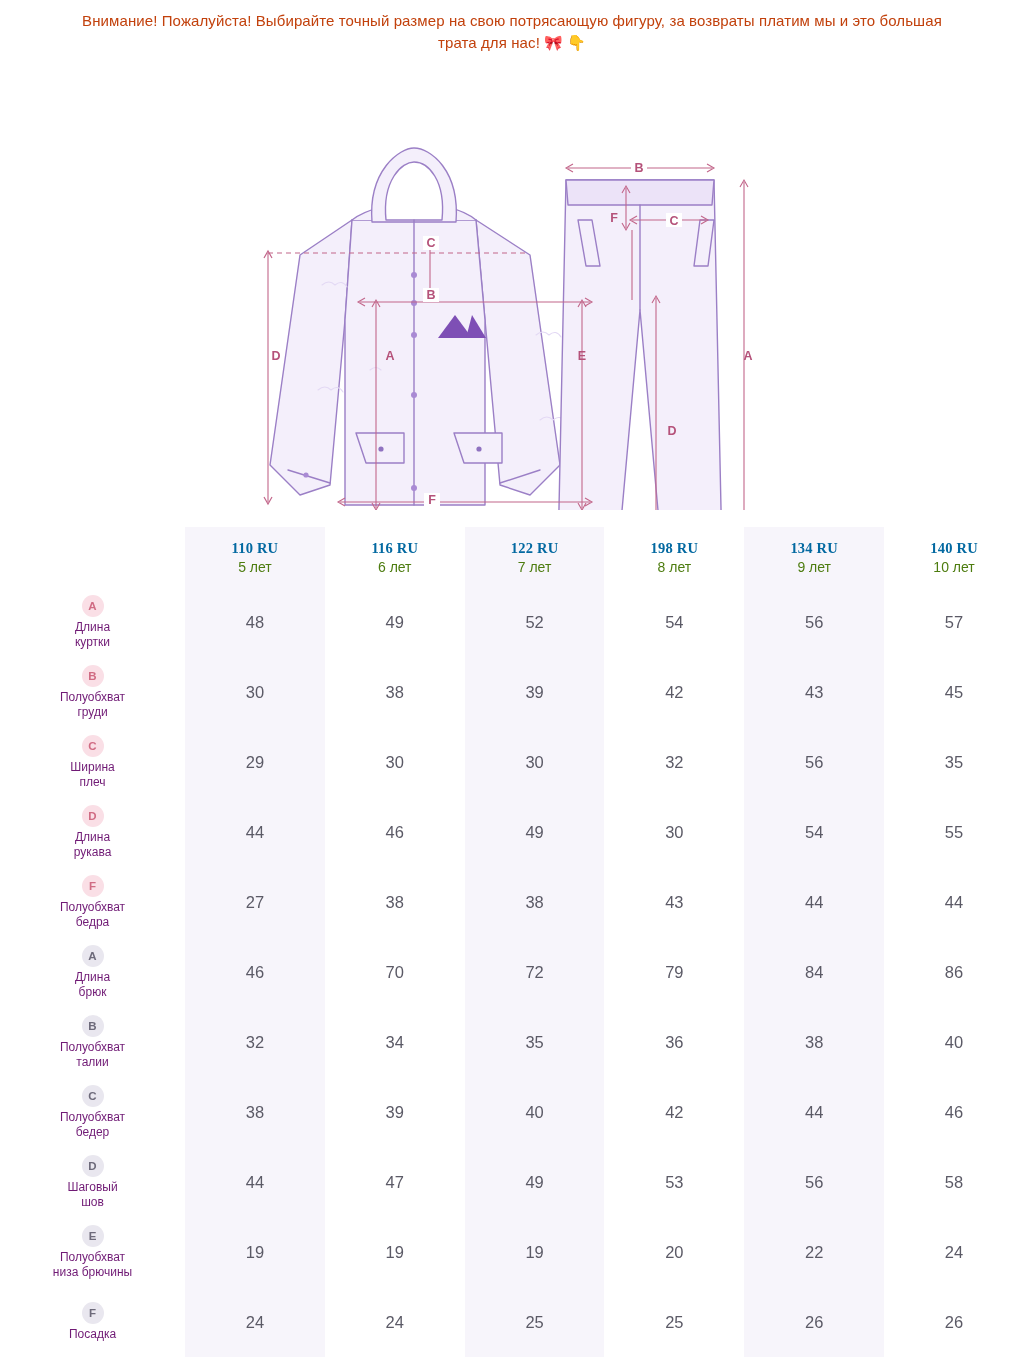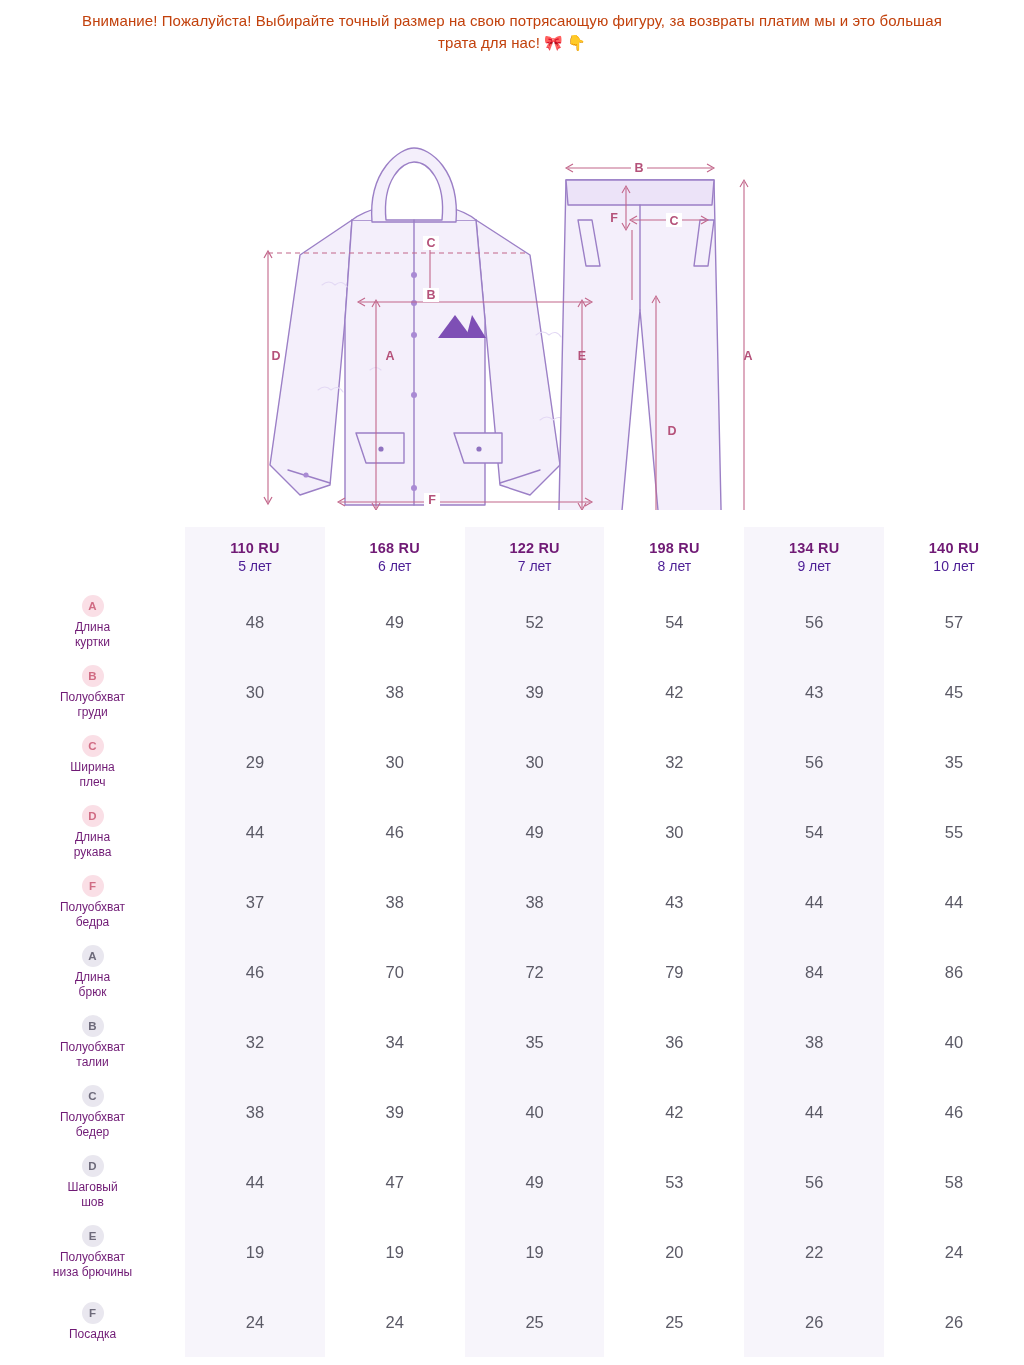--- a/index.html
+++ b/index.html
@@ -48,26 +48,27 @@
     margin: 0;
     text-align: center;
     vertical-align: middle;
   }
   .col-alt { background: #f7f5fb; }
 
   .hdr-cell { height: 60px; padding-top: 14px; }
   .hdr-size {
     font-size: 14.5px;
     font-weight: bold;
-    color: #701a75;
+    color: #0369a1;
     letter-spacing: 0.2px;
+    font-family: Liberation Serif, serif;
   }
   .hdr-age {
     font-size: 14px;
-    color: #4c1d95;
+    color: #4d7c0f;
     margin-top: 2px;
     font-weight: normal;
   }
 
   .row-cell { height: 70px; }
   .val {
     font-size: 16.5px;
     color: #5b5a66;
   }
 
@@ -245,21 +246,21 @@
         <col class="sz">
     </colgroup>
     <thead>
       <tr>
         <th></th>
         <th class="hdr-cell col-alt">
           <div class="hdr-size">110 RU</div>
           <div class="hdr-age">5 лет</div>
         </th>
         <th class="hdr-cell">
-          <div class="hdr-size">168 RU</div>
+          <div class="hdr-size">116 RU</div>
           <div class="hdr-age">6 лет</div>
         </th>
         <th class="hdr-cell col-alt">
           <div class="hdr-size">122 RU</div>
           <div class="hdr-age">7 лет</div>
         </th>
         <th class="hdr-cell">
           <div class="hdr-size">198 RU</div>
           <div class="hdr-age">8 лет</div>
         </th>
@@ -305,21 +306,21 @@
           <td class="lbl-cell"><div class="badge pink">D</div><div class="lbl-text">Длина<br>рукава</div></td>
           <td class="row-cell col-alt"><span class="val">44</span></td>
           <td class="row-cell"><span class="val">46</span></td>
           <td class="row-cell col-alt"><span class="val">49</span></td>
           <td class="row-cell"><span class="val">30</span></td>
           <td class="row-cell col-alt"><span class="val">54</span></td>
           <td class="row-cell"><span class="val">55</span></td>
         </tr>
         <tr>
           <td class="lbl-cell"><div class="badge pink">F</div><div class="lbl-text">Полуобхват<br>бедра</div></td>
-          <td class="row-cell col-alt"><span class="val">37</span></td>
+          <td class="row-cell col-alt"><span class="val">27</span></td>
           <td class="row-cell"><span class="val">38</span></td>
           <td class="row-cell col-alt"><span class="val">38</span></td>
           <td class="row-cell"><span class="val">43</span></td>
           <td class="row-cell col-alt"><span class="val">44</span></td>
           <td class="row-cell"><span class="val">44</span></td>
         </tr>
         <tr>
           <td class="lbl-cell"><div class="badge grey">A</div><div class="lbl-text">Длина<br>брюк</div></td>
           <td class="row-cell col-alt"><span class="val">46</span></td>
           <td class="row-cell"><span class="val">70</span></td>

